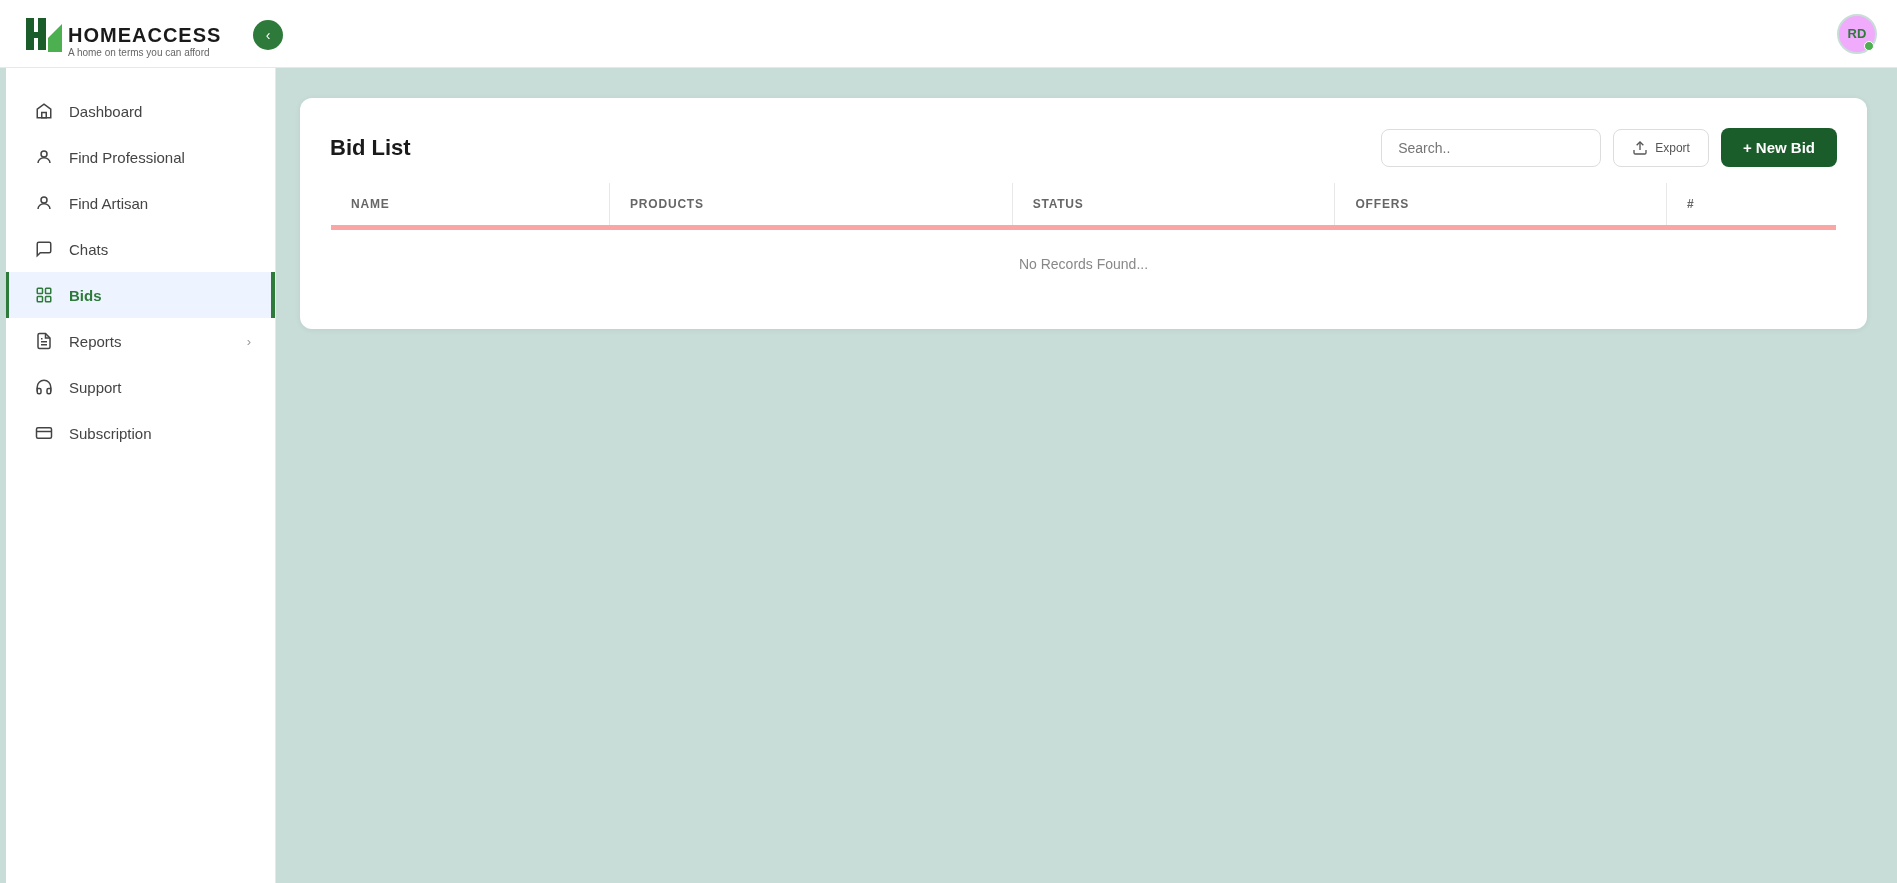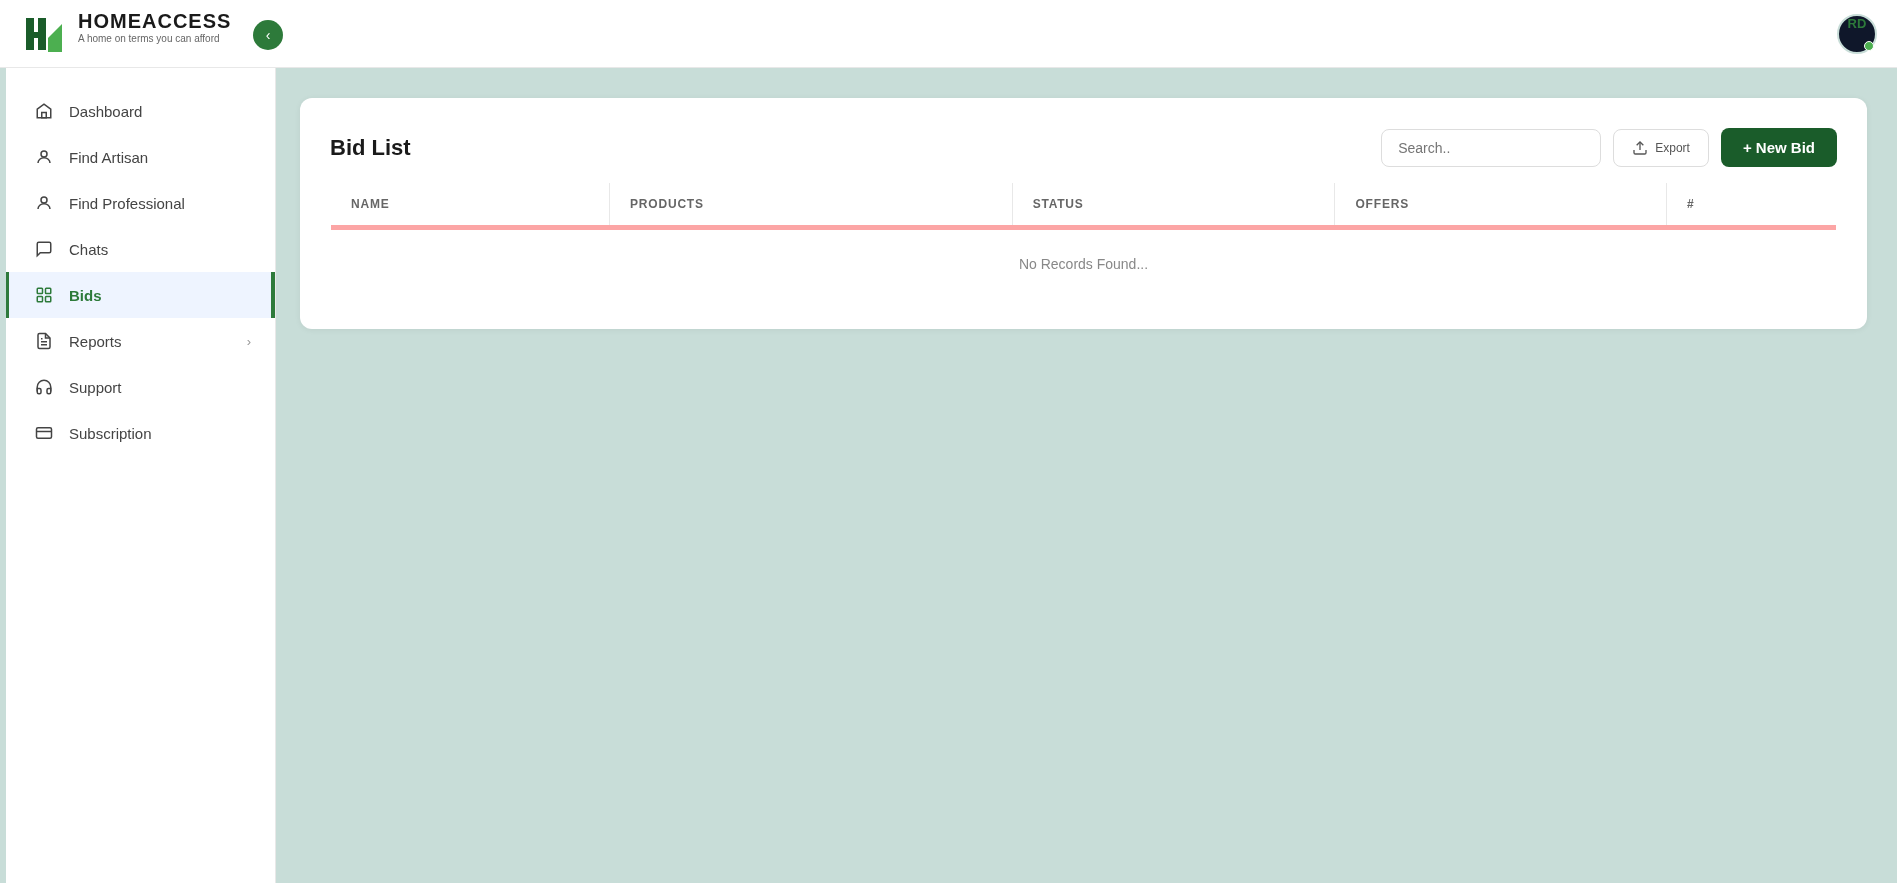--- a/index.html
+++ b/index.html
@@ -23,22 +23,21 @@
       border-bottom: 1px solid #e8e8e8;
       position: fixed;
       top: 0;
       left: 0;
       right: 0;
       z-index: 100;
     }
 
     .logo-area {
       display: flex;
-      align-items: flex-start;
-      gap: 10px;
+      align-items: flex-end;
     }
 
     .logo-icon {
       width: 48px;
       height: 48px;
     }
 
     .logo-text-block {
       display: flex;
       flex-direction: column;
@@ -72,23 +71,24 @@
       margin-right: 0;
       position: absolute;
       left: 253px;
       top: 20px;
     }
 
     .user-avatar {
       width: 40px;
       height: 40px;
       border-radius: 50%;
-      background: #0f172a;
+      background: #f0abfc;
       border: 2px solid #c8ddd8;
       display: flex;
+      align-items: center;
       justify-content: center;
       font-size: 13px;
       font-weight: 700;
       color: #2d7a3a;
       position: relative;
       cursor: pointer;
     }
 
     .user-avatar .online-dot {
       width: 10px;
@@ -318,31 +318,31 @@
       <span>Dashboard</span>
     </div>
 
     <div class="sidebar-item">
       <span class="icon">
         <svg width="18" height="18" viewBox="0 0 24 24" fill="none" stroke="currentColor" stroke-width="2">
             <circle cx="12" cy="8" r="4"></circle>
             <path d="M4 20c0-4 3.6-7 8-7s8 3 8 7"></path>
           </svg>
       </span>
-      <span>Find Artisan</span>
+      <span>Find Professional</span>
     </div>
 
     <div class="sidebar-item">
       <span class="icon">
         <svg width="18" height="18" viewBox="0 0 24 24" fill="none" stroke="currentColor" stroke-width="2">
             <circle cx="12" cy="8" r="4"></circle>
             <path d="M4 20c0-4 3.6-7 8-7s8 3 8 7"></path>
           </svg>
       </span>
-      <span>Find Professional</span>
+      <span>Find Artisan</span>
     </div>
 
     <div class="sidebar-item">
       <span class="icon">
         <svg width="18" height="18" viewBox="0 0 24 24" fill="none" stroke="currentColor" stroke-width="2">
             <path d="M21 15a2 2 0 0 1-2 2H7l-4 4V5a2 2 0 0 1 2-2h14a2 2 0 0 1 2 2z"></path>
           </svg>
       </span>
       <span>Chats</span>
     </div>

